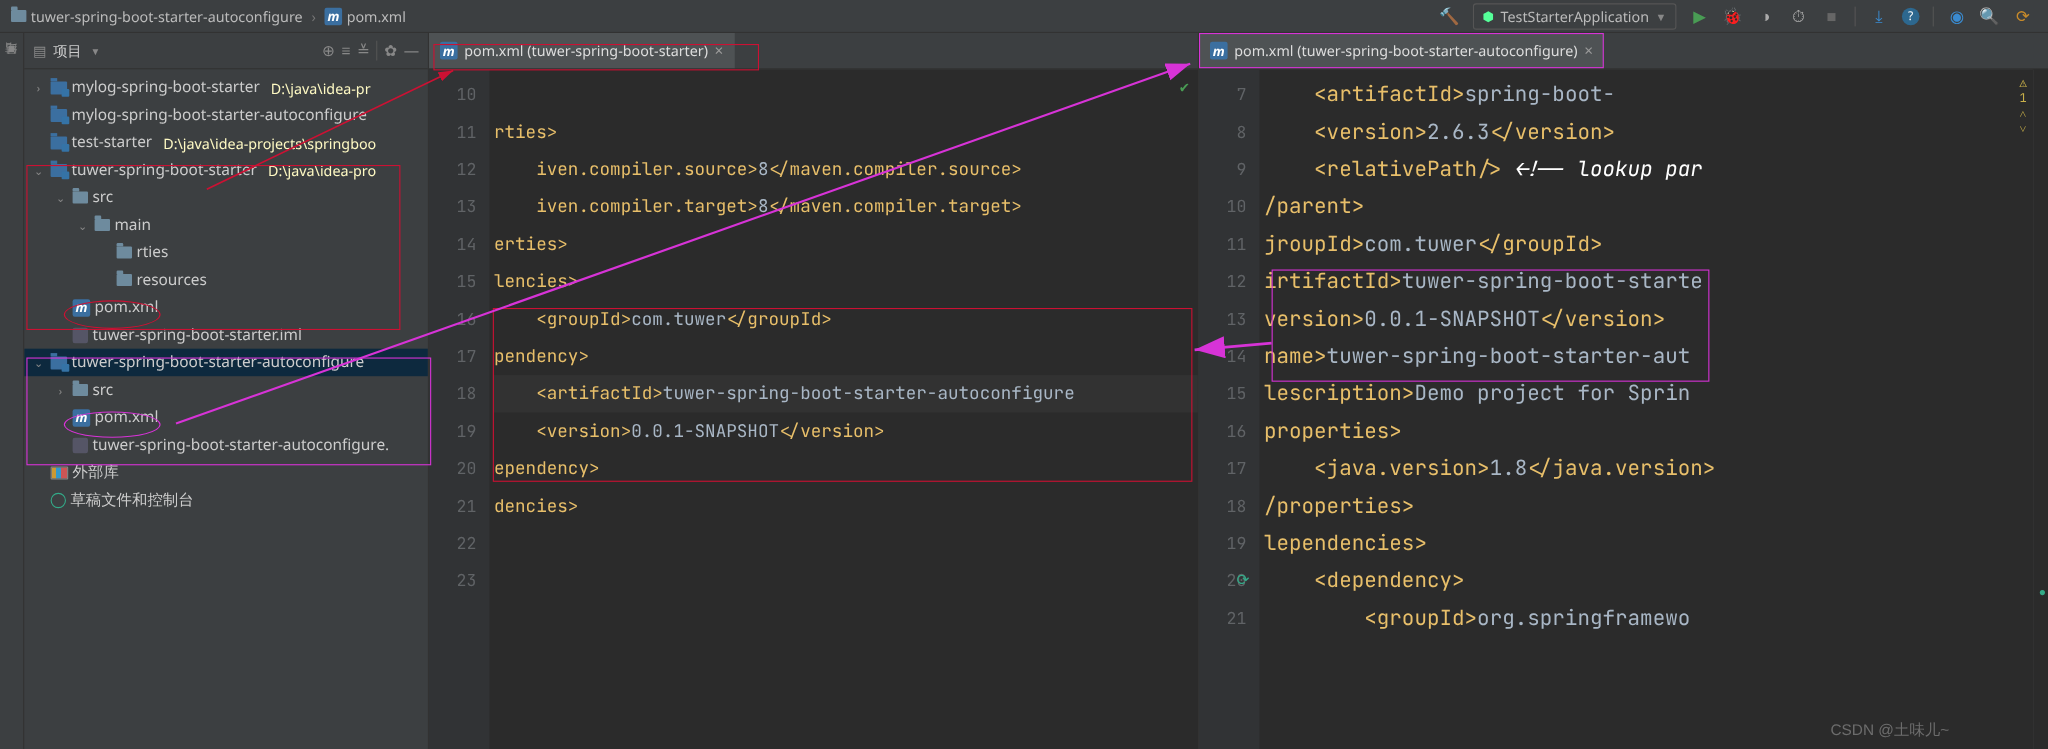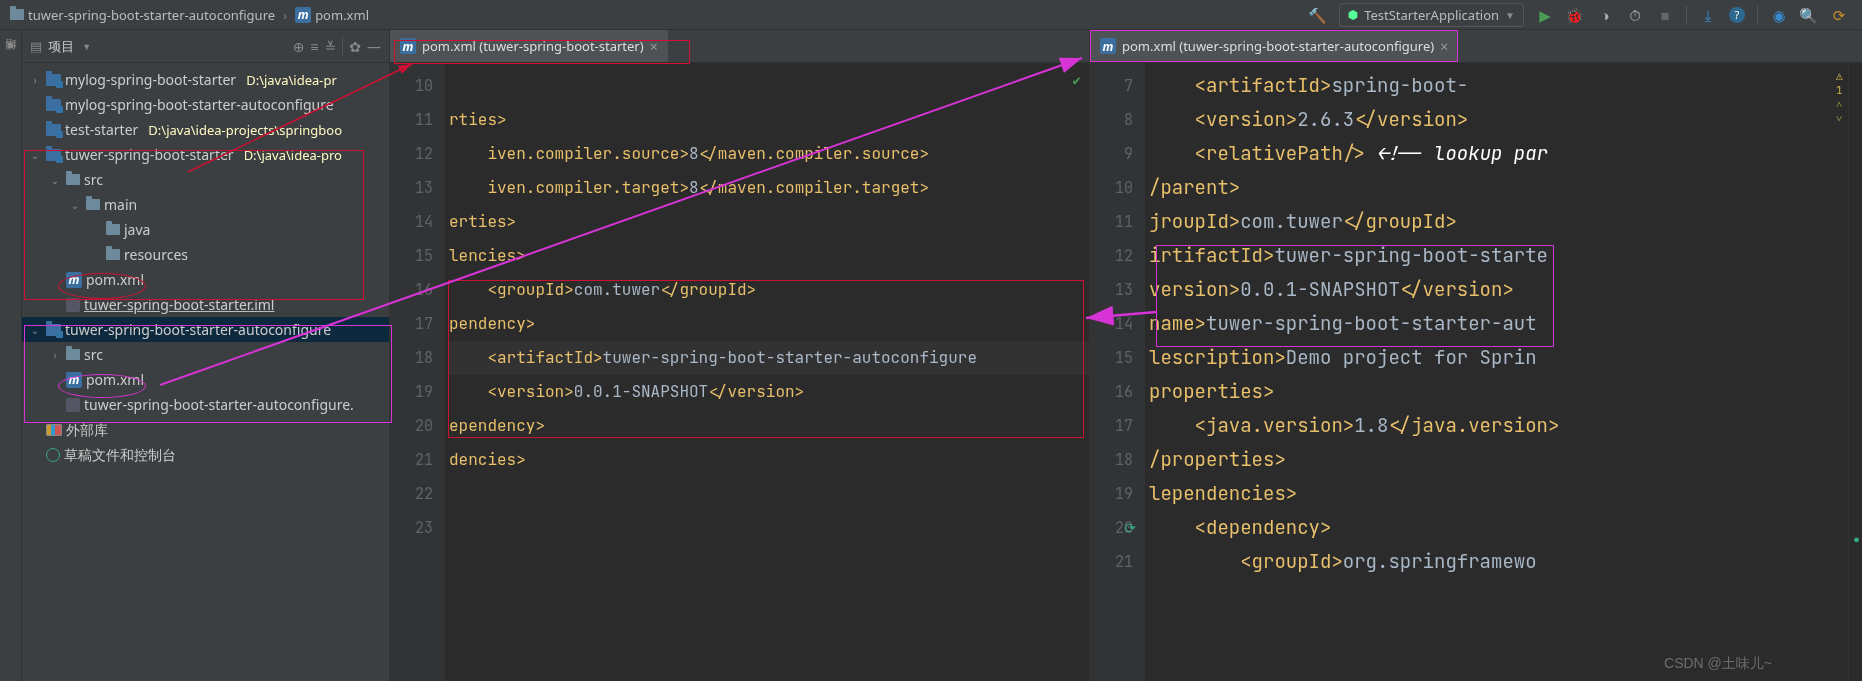--- a/index.html
+++ b/index.html
@@ -204,33 +204,33 @@
           <span class="name">src</span>
         </div>
         <div class="trow" style="padding-left: 46px;">
           <span class="chev">⌄</span>
           <span class="dir-icon"></span>
           <span class="name">main</span>
         </div>
         <div class="trow" style="padding-left: 66px;">
           <span class="chev"></span>
           <span class="dir-icon"></span>
-          <span class="name">java</span>
+          <span class="name">rties</span>
         </div>
         <div class="trow" style="padding-left: 66px;">
           <span class="chev"></span>
           <span class="dir-icon"></span>
           <span class="name">resources</span>
         </div>
         <div class="trow" style="padding-left: 26px;">
           <span class="chev"></span>
           <span class="m-icon">m</span>
           <span class="name">pom.xml</span>
         </div>
-        <div class="trow" style="padding-left: 26px; text-decoration: underline;">
+        <div class="trow" style="padding-left: 26px;">
           <span class="chev"></span>
           <span class="iml-icon"></span>
           <span class="name">tuwer-spring-boot-starter.iml</span>
         </div>
         <div class="trow sel" style="padding-left: 6px;">
           <span class="chev">⌄</span>
           <span class="mod-icon"></span>
           <span class="name">tuwer-spring-boot-starter-autoconfigure</span>
         </div>
         <div class="trow" style="padding-left: 26px;">

